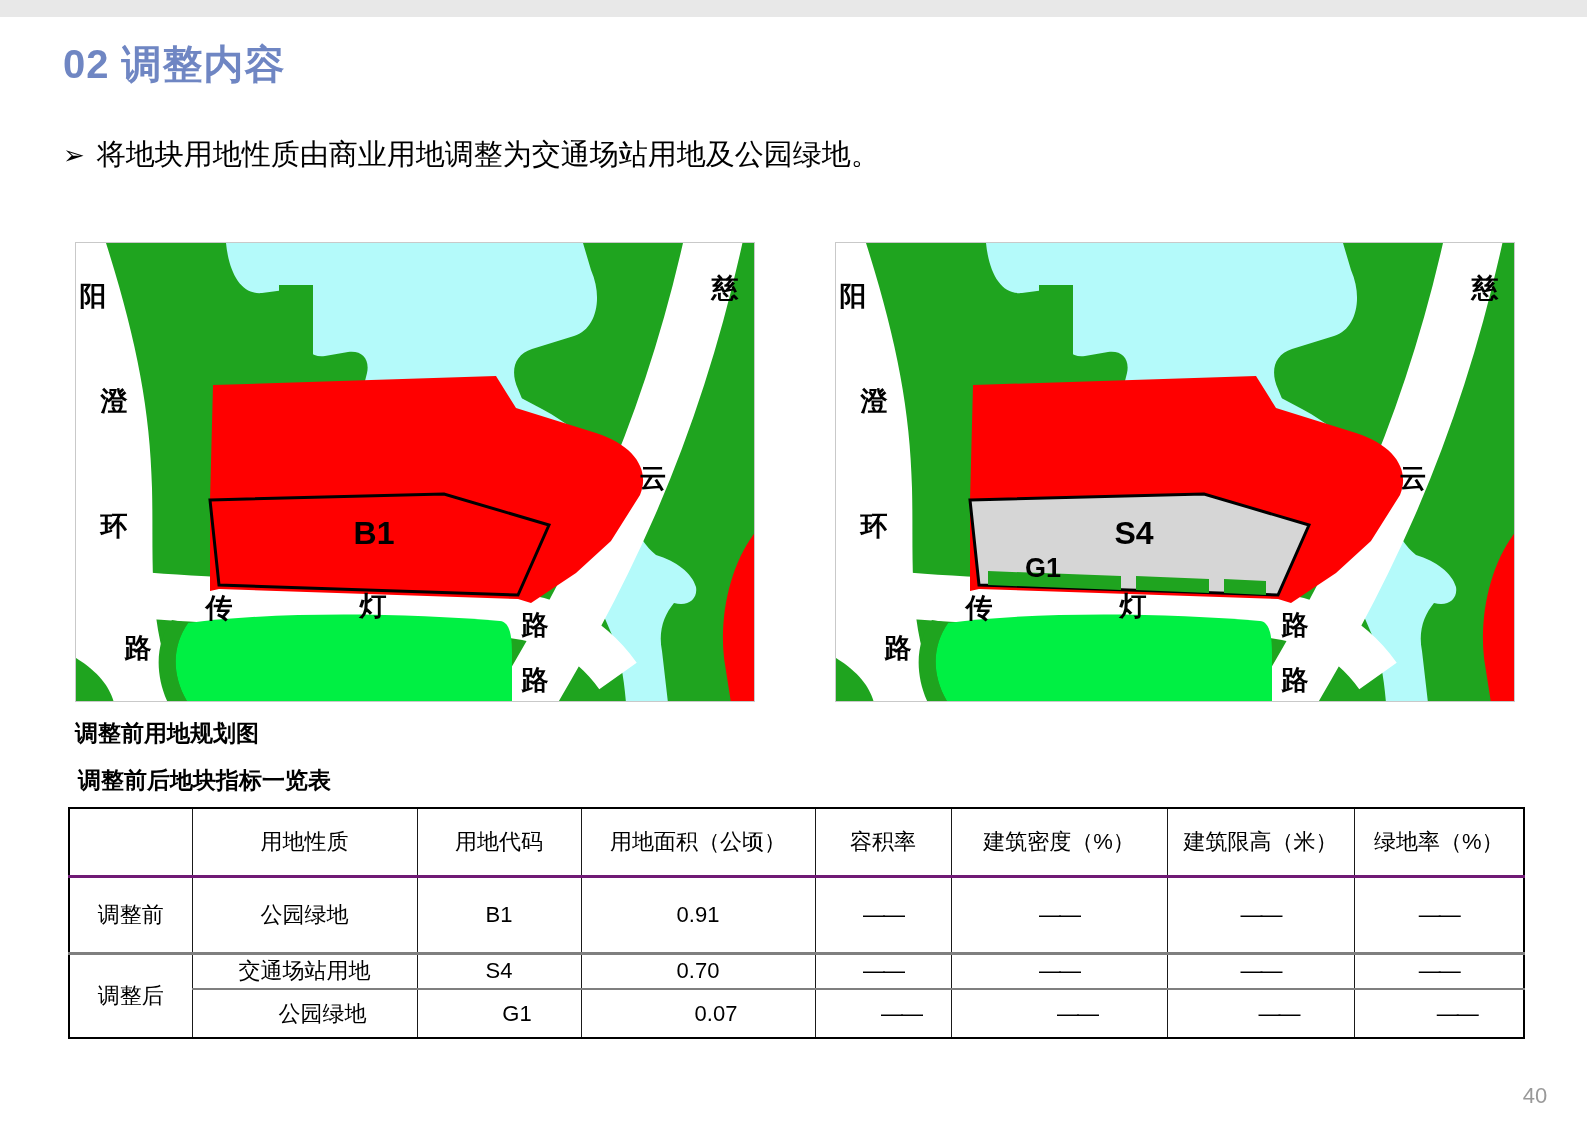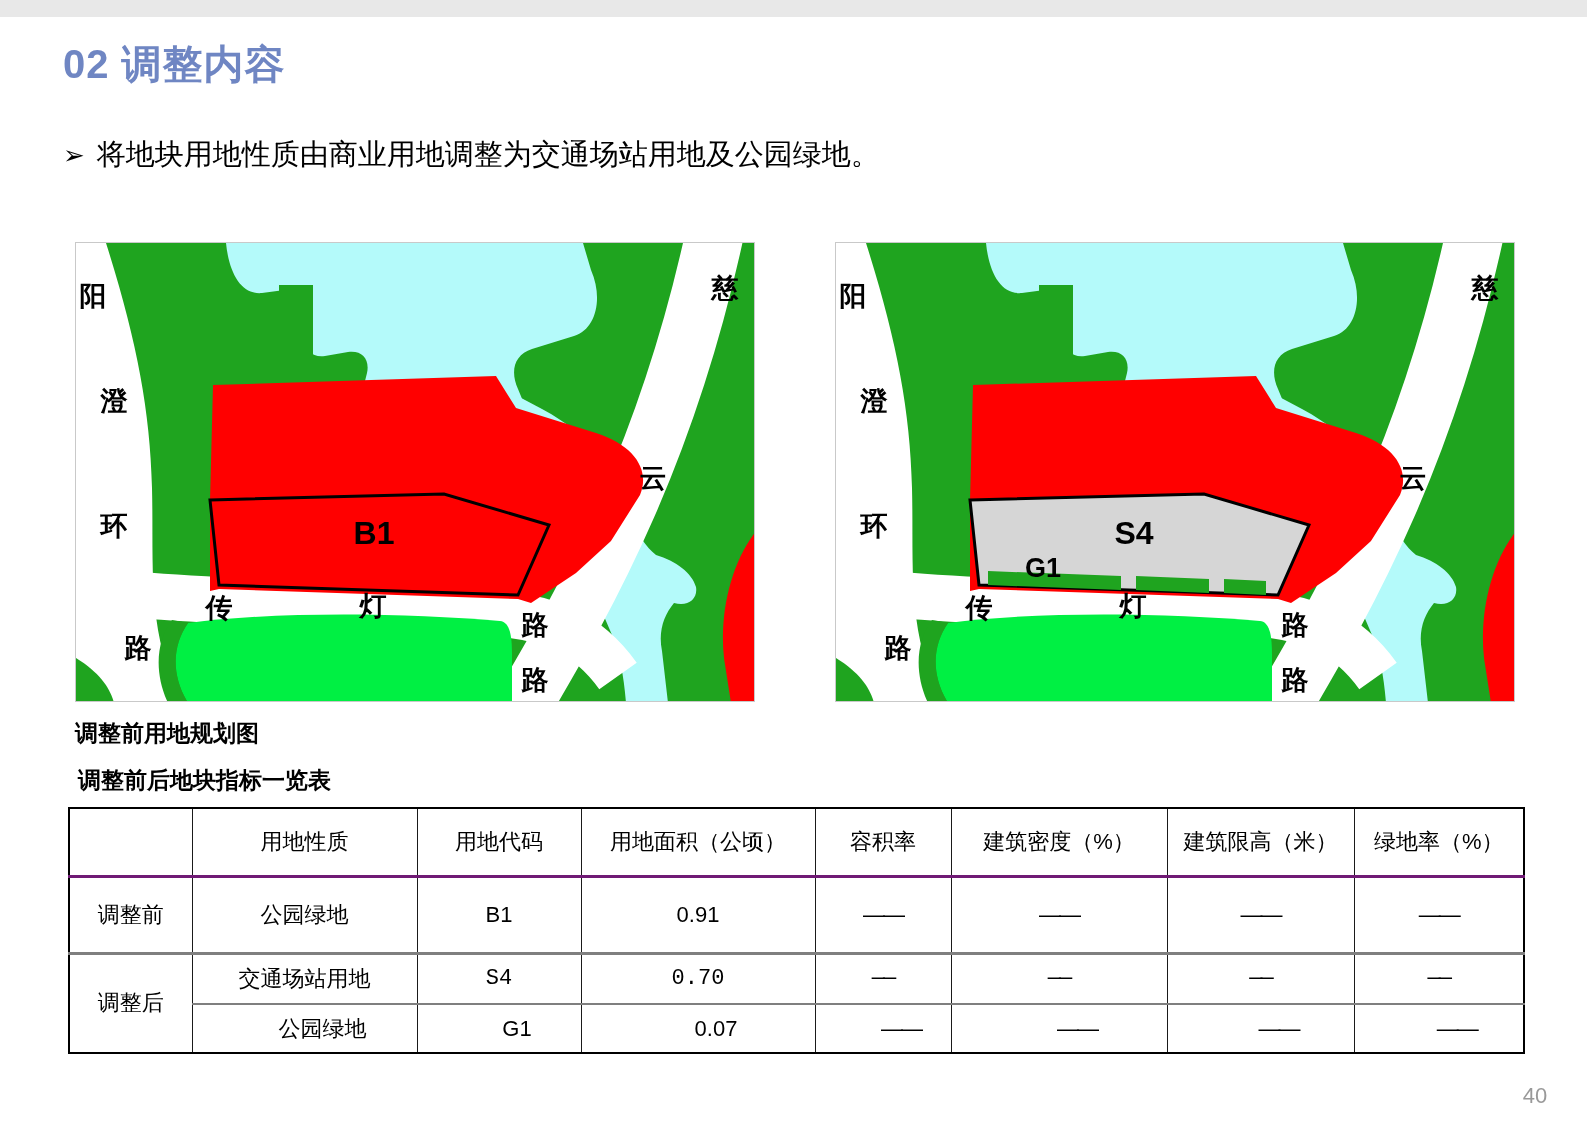--- a/index.html
+++ b/index.html
@@ -23,21 +23,21 @@
 
   .caption{position:absolute;top:701px;width:680px;text-align:left;font-size:23px;font-weight:700;color:#000000;}
   .caption-before{left:75px;} .caption-after{left:835px;}
 
   .table-title{position:absolute;left:78px;top:748px;font-size:23px;font-weight:700;color:#000;}
   table.indicators{position:absolute;left:68px;top:790px;border-collapse:collapse;table-layout:fixed;width:1455px;font-size:22px;color:#000;}
   table.indicators td{border-left:1px solid #1a1a1a;border-right:1px solid #1a1a1a;text-align:center;vertical-align:middle;background:#fff;}
   table.indicators{border:2px solid #000;}
   tr.hdr td{height:68px;border-bottom:3px solid #701a75;}
   tr.r1 td{height:77px;border-bottom:3px solid #7f7f7f;}
-  tr.r2 td{height:51px;border-bottom:2px solid #7f7f7f;font-family:Liberation Mono, monospace;}
+  tr.r2 td{height:36px;border-bottom:2px solid #7f7f7f;}
   tr.r3 td{height:49px;padding-left:36px;}
   td.dash{letter-spacing:-2px;}
 
   .page-number{position:absolute;left:1500px;top:1066px;width:70px;text-align:center;font-size:22px;color:var(--pagenum);}
 </style>
 </head>
 <body>
 
 <div class="page">
 

